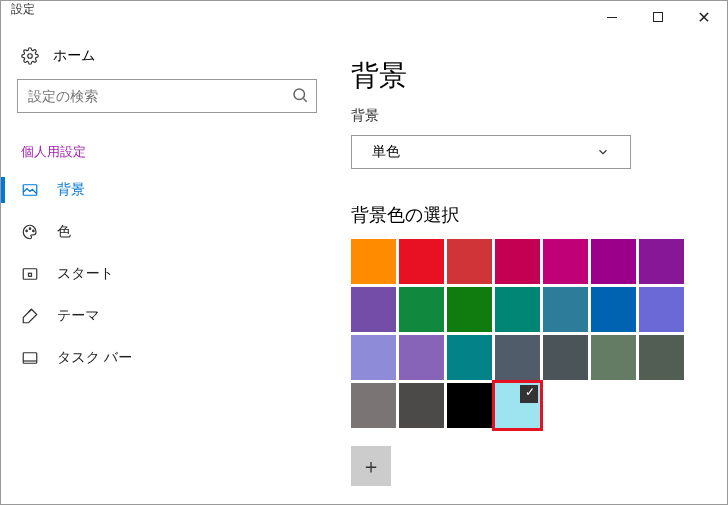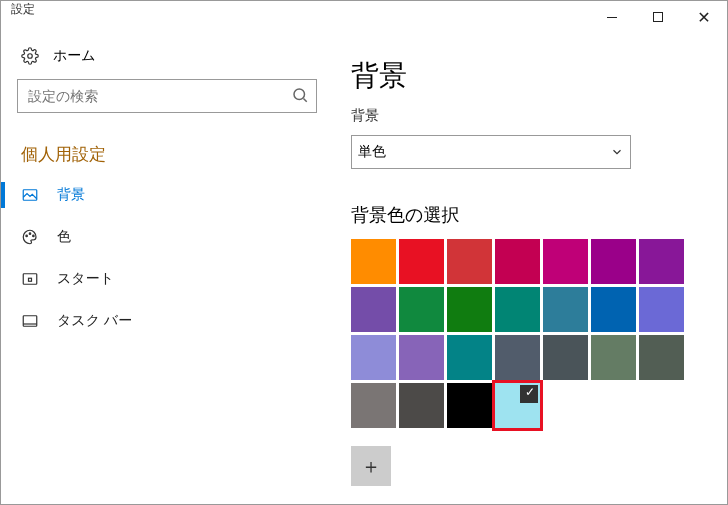--- a/index.html
+++ b/index.html
@@ -6,29 +6,29 @@
 body { background: #fff; width: 728px; height: 505px; overflow: hidden; border: 1px solid #999; }
 .titlebar { height: 32px; display: flex; align-items: flex-start; padding-left: 10px; font-size: 12px; color: #333; }
 .titlebar .caption-buttons { margin-left: auto; display: flex; }
 .titlebar .caption-btn { width: 46px; height: 32px; display: flex; align-items: center; justify-content: center; font-size: 13px; color: #222; font-family: "Segoe MDL2 Assets", sans-serif; }
 .content { display: flex; height: calc(100% - 32px); }
 .sidebar { width: 320px; padding: 8px 0 0 0; }
 .home-row { display: flex; align-items: center; padding: 6px 20px 14px 20px; gap: 14px; font-size: 14px; }
 .search-wrap { margin: 0 4px 30px 16px; position: relative; }
 .search-input { width: 100%; height: 34px; border: 1px solid #999; padding: 0 34px 0 10px; font-size: 14px; color: #666; background: #fff; }
 .search-icon { position: absolute; right: 8px; top: 7px; color: #555; }
-.group-label { padding: 0 20px 8px 20px; font-size: 17px; color: #a16207; }
+.group-label { padding: 0 20px 8px 20px; font-size: 13px; color: #a21caf; }
 .nav-item { display: flex; align-items: center; gap: 18px; padding: 12px 20px; font-size: 14px; color: #222; cursor: pointer; }
 .nav-item.active { color: #0078d7; position: relative; }
 .nav-item.active::before { content: ""; position: absolute; left: 0; top: 8px; bottom: 8px; width: 4px; background: #0078d7; }
 .nav-item .icon { width: 18px; text-align: center; }
 .main { flex: 1; padding: 24px 40px 0 30px; overflow: auto; }
 .main h1 { font-size: 28px; font-weight: 400; margin-bottom: 12px; }
 .section-label { font-size: 14px; color: #333; margin-bottom: 10px; }
-.dropdown { width: 280px; height: 34px; border: 1px solid #999; display: flex; align-items: center; justify-content: space-between; padding: 0 6px; font-size: 14px; margin-bottom: 34px; cursor: pointer; }
+.dropdown { width: 280px; height: 34px; border: 1px solid #999; display: flex; align-items: center; justify-content: space-between; padding: 0 20px; font-size: 14px; margin-bottom: 34px; cursor: pointer; }
 .color-label { font-size: 18px; margin-bottom: 12px; }
 .swatch-grid { display: grid; grid-template-columns: repeat(7, 45px); grid-auto-rows: 45px; gap: 3px; margin-bottom: 18px; }
 .swatch { width: 45px; height: 45px; cursor: pointer; position: relative; }
 .swatch.selected { outline: 3px solid #e81123; outline-offset: 0; }
 .swatch.selected::after { content: ""; position: absolute; top: 2px; right: 2px; width: 18px; height: 18px; background: #333; }
 .swatch.selected .check { position: absolute; top: 2px; right: 5px; color: #fff; font-size: 12px; z-index: 2; }
 .custom-row { display: flex; align-items: center; gap: 14px; }
 .custom-btn { width: 40px; height: 40px; background: #ccc; display: flex; align-items: center; justify-content: center; font-size: 20px; color: #333; cursor: pointer; }
 .min-glyph { display:inline-block; width:10px; height:1px; background:#222; }
 .max-glyph { display:inline-block; width:10px; height:10px; border:1px solid #222; }
@@ -85,20 +85,27 @@
     </div>
     <div class="nav-item">
       <svg class="icon" width="18" height="18" viewBox="0 0 24 24" fill="none" stroke="#333" stroke-width="1.6">
           <rect x="3" y="5" width="18" height="14" rx="1"></rect>
           <rect x="10" y="11" width="4" height="4"></rect>
         </svg>
       <span>スタート</span>
     </div>
     <div class="nav-item">
       <svg class="icon" width="18" height="18" viewBox="0 0 24 24" fill="none" stroke="#333" stroke-width="1.6">
+          <path d="M14 3l7 7-11 11H3v-7z"></path>
+          <path d="M14 3l-4 4"></path>
+        </svg>
+      <span>テーマ</span>
+    </div>
+    <div class="nav-item">
+      <svg class="icon" width="18" height="18" viewBox="0 0 24 24" fill="none" stroke="#333" stroke-width="1.6">
           <rect x="3" y="5" width="18" height="14" rx="1"></rect>
           <line x1="3" y1="16" x2="21" y2="16"></line>
         </svg>
       <span>タスク バー</span>
     </div>
   </div>
 
   <div class="main">
     <h1>背景</h1>
     <div class="section-label">背景</div>

